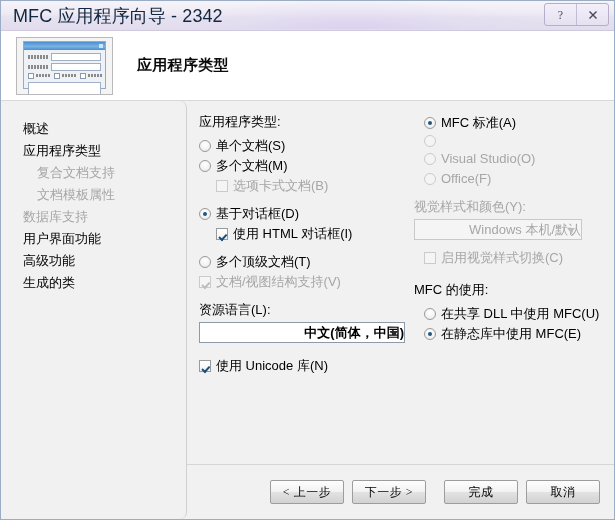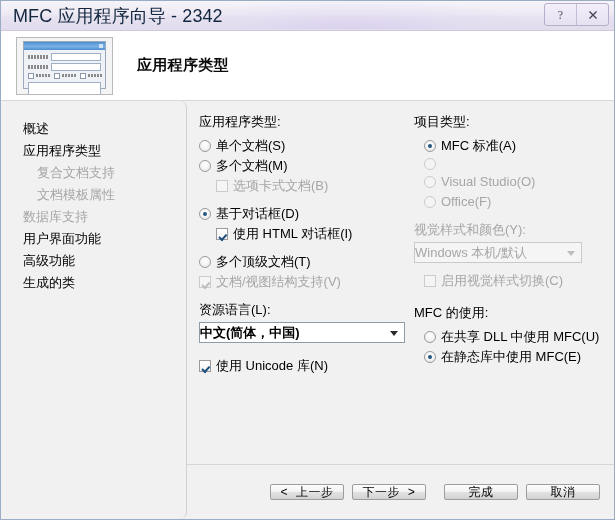--- a/index.html
+++ b/index.html
@@ -271,24 +271,25 @@
   }
   .field-label.disabled { color: #a6a6a6; }
   .combo {
     position: relative;
     height: 21px;
     box-sizing: border-box;
     border: 1px solid #8e9aa6;
     background: #ffffff;
     display: flex;
     align-items: center;
-    padding-left: 0;
+    padding-left: 16px;
     font-size: 13px;
     color: #000000;
     cursor: default;
+    justify-content: flex-end;
   }
   .combo.wfull { width: 206px; font-weight: bold; }
   .combo.rfull { width: 168px; }
   .combo.disabled {
     border-color: #c9c9c9;
     background: #f5f5f5;
     color: #a6a6a6;
   }
   .combo-arrow {
     position: absolute;
@@ -310,27 +311,27 @@
     height: 55px;
     border-top: 1px solid #d6d6d6;
     display: flex;
     align-items: center;
     justify-content: flex-end;
     padding-right: 14px;
     box-sizing: border-box;
     background: #f1f1f1;
   }
   .btn {
-    width: 74px; height: 16px;
+    width: 74px; height: 24px;
     margin-left: 8px;
     box-sizing: border-box;
     border: 1px solid #9d9d9d;
     border-radius: 2px;
     background: linear-gradient(to bottom, #fdfdfd 0%, #f2f2f2 48%, #e2e2e2 52%, #d2d2d2 100%);
-    font-family: Liberation Mono, monospace;
+    font-family: Liberation Serif, serif;
     font-size: 12px;
     color: #000000;
     cursor: default;
     display: flex;
     align-items: center;
     justify-content: center;
     white-space: nowrap;
     letter-spacing: 0.5px;
   }
   .btn-sep { width: 10px; }
@@ -458,21 +459,20 @@
 
           <div class="spacer-md"></div>
 
           <div class="opt">
             <span class="check checked"></span>
             <span class="opt-label">使用 Unicode 库(N)</span>
           </div>
         </div>
 
         <div class="col-right">
-          <div class="group-label">项目类型:</div>
 
           <div class="opt indent-r">
             <span class="radio checked"></span>
             <span class="opt-label">MFC 标准(A)</span>
           </div>
 
           <div class="opt indent-r disabled">
             <span class="radio disabled"></span>
           </div>
 

